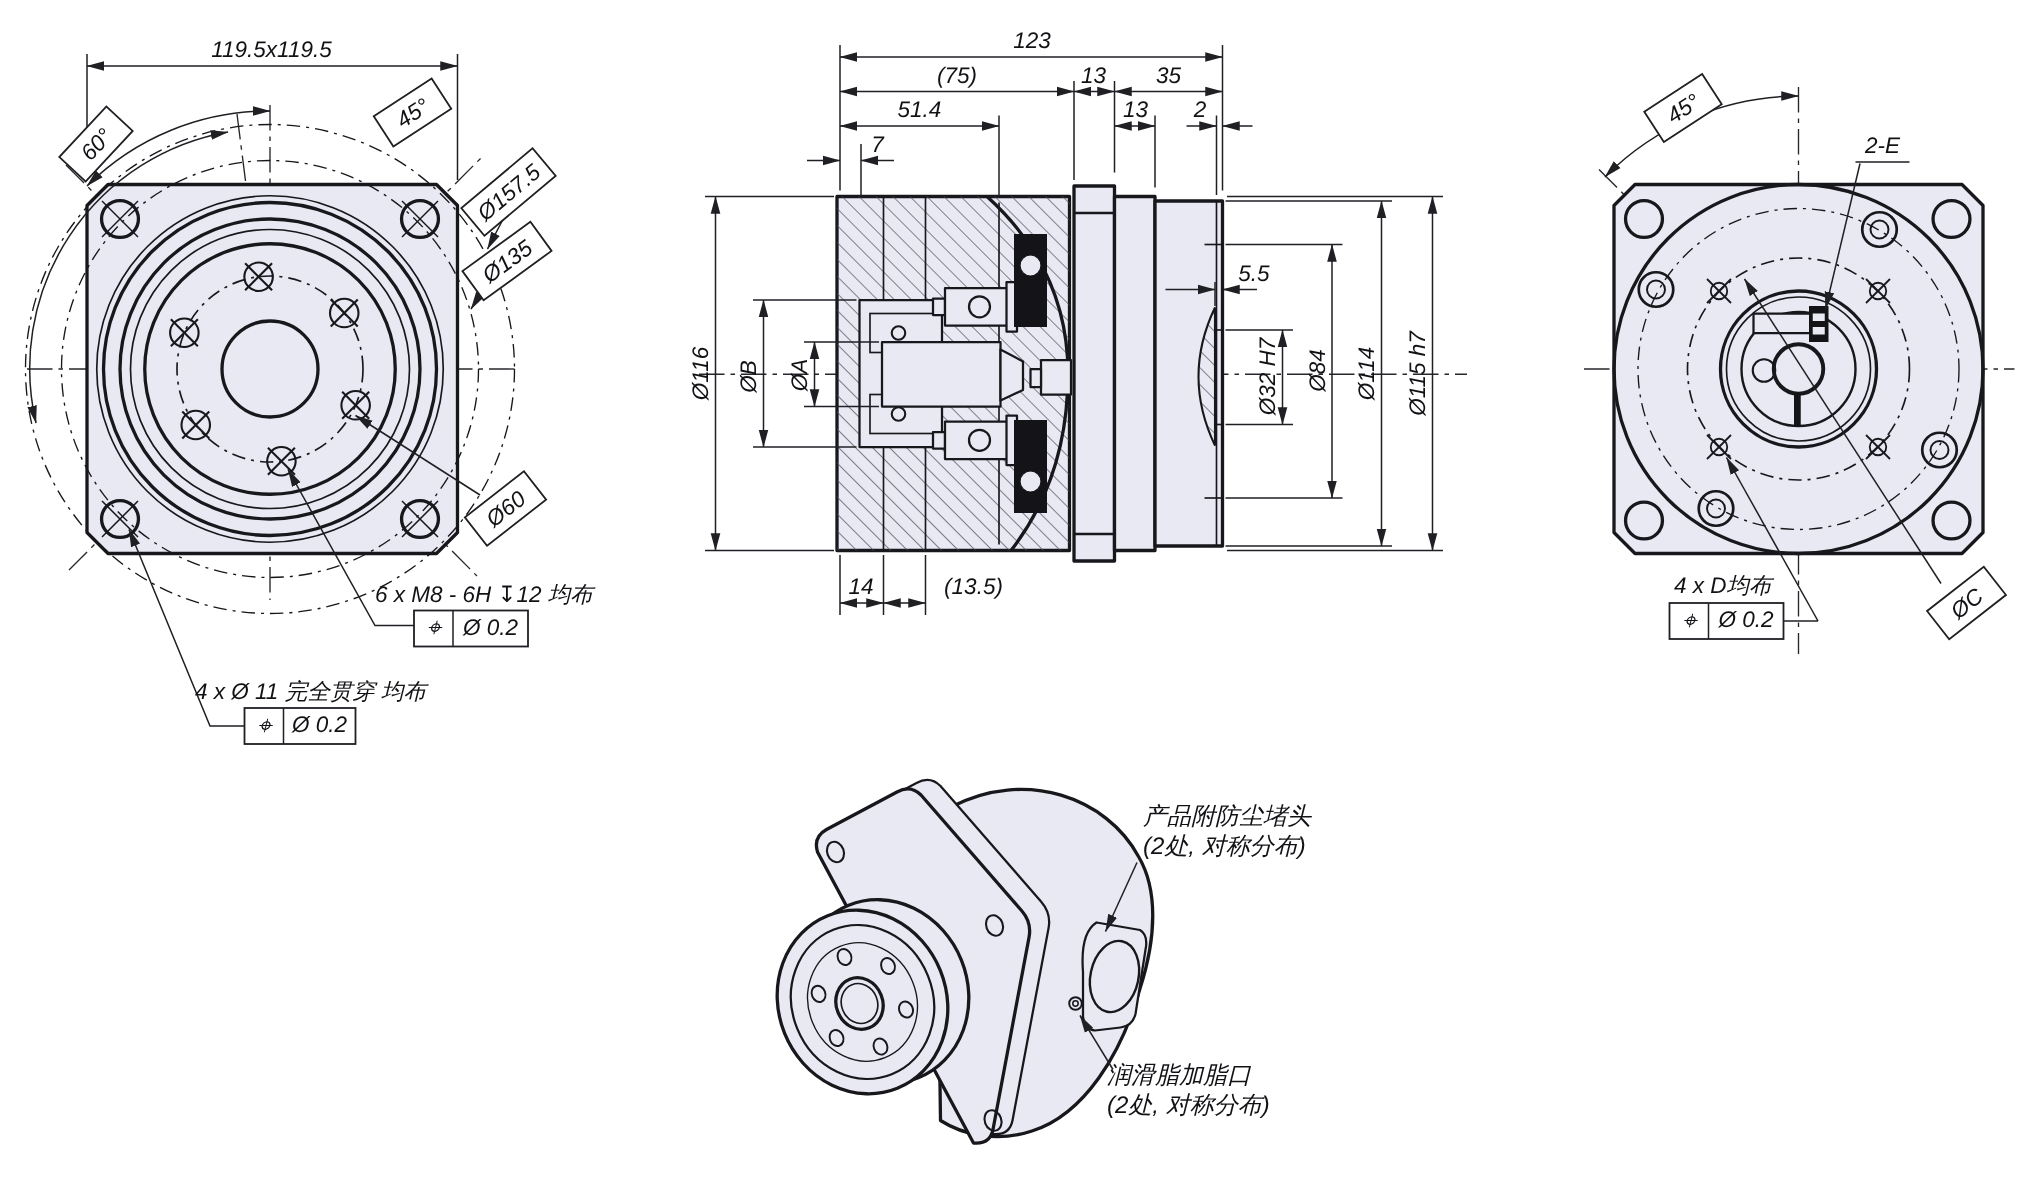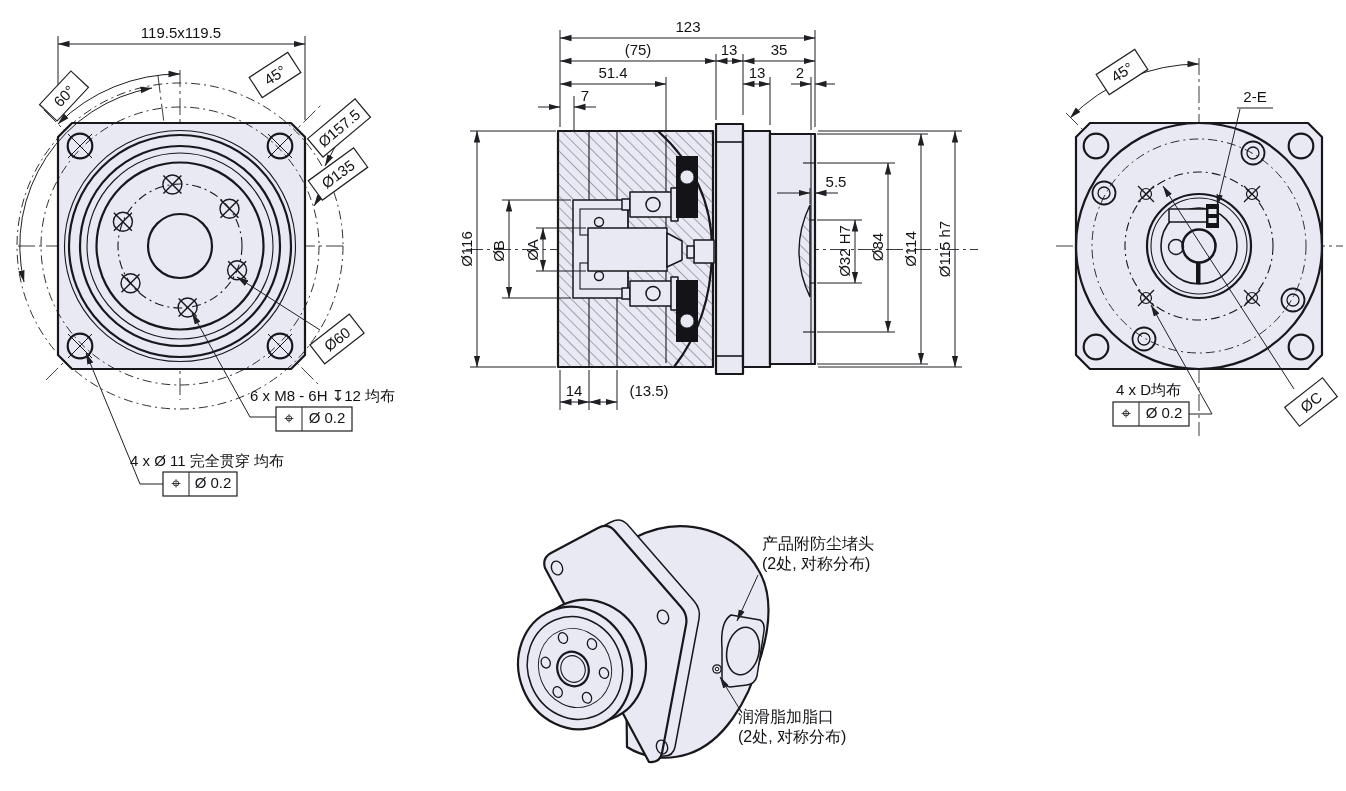--- a/index.html
+++ b/index.html
@@ -1,16 +1,16 @@
 <!DOCTYPE html>
 <html><head>
 <meta charset="utf-8">
 <style>
   html,body{margin:0;padding:0;background:#ffffff;}
-  .stage{width:1346px;height:791px;background:#fff;position:relative;overflow:hidden;}
+  .stage{width:1346px;height:791px;background:#fff;position:relative;overflow:hidden;font-style:italic;}
   svg{display:block;}
   .body{fill:#e9e9f3;stroke:#17171c;stroke-width:2.2;stroke-linejoin:round;}
   .part{fill:#e9e9f3;stroke:#17171c;stroke-width:1.5;stroke-linejoin:round;}
   .ln{stroke:#17171c;fill:none;}
   .w08{stroke-width:0.9;} .w1{stroke-width:1.1;} .w14{stroke-width:1.4;} .w16{stroke-width:1.6;} .w2{stroke-width:2.2;} .w26{stroke-width:2.6;}
   .dash{stroke-dasharray:9 4 2 4;}
   .cl{stroke:#26262c;stroke-width:0.9;fill:none;stroke-dasharray:17 4 3 4;}
   .dim{stroke:#1f1f24;stroke-width:1;fill:none;}
   .box{fill:#ffffff;stroke:#1f1f24;stroke-width:1.2;}
   .dark{fill:#141418;stroke:none;}

